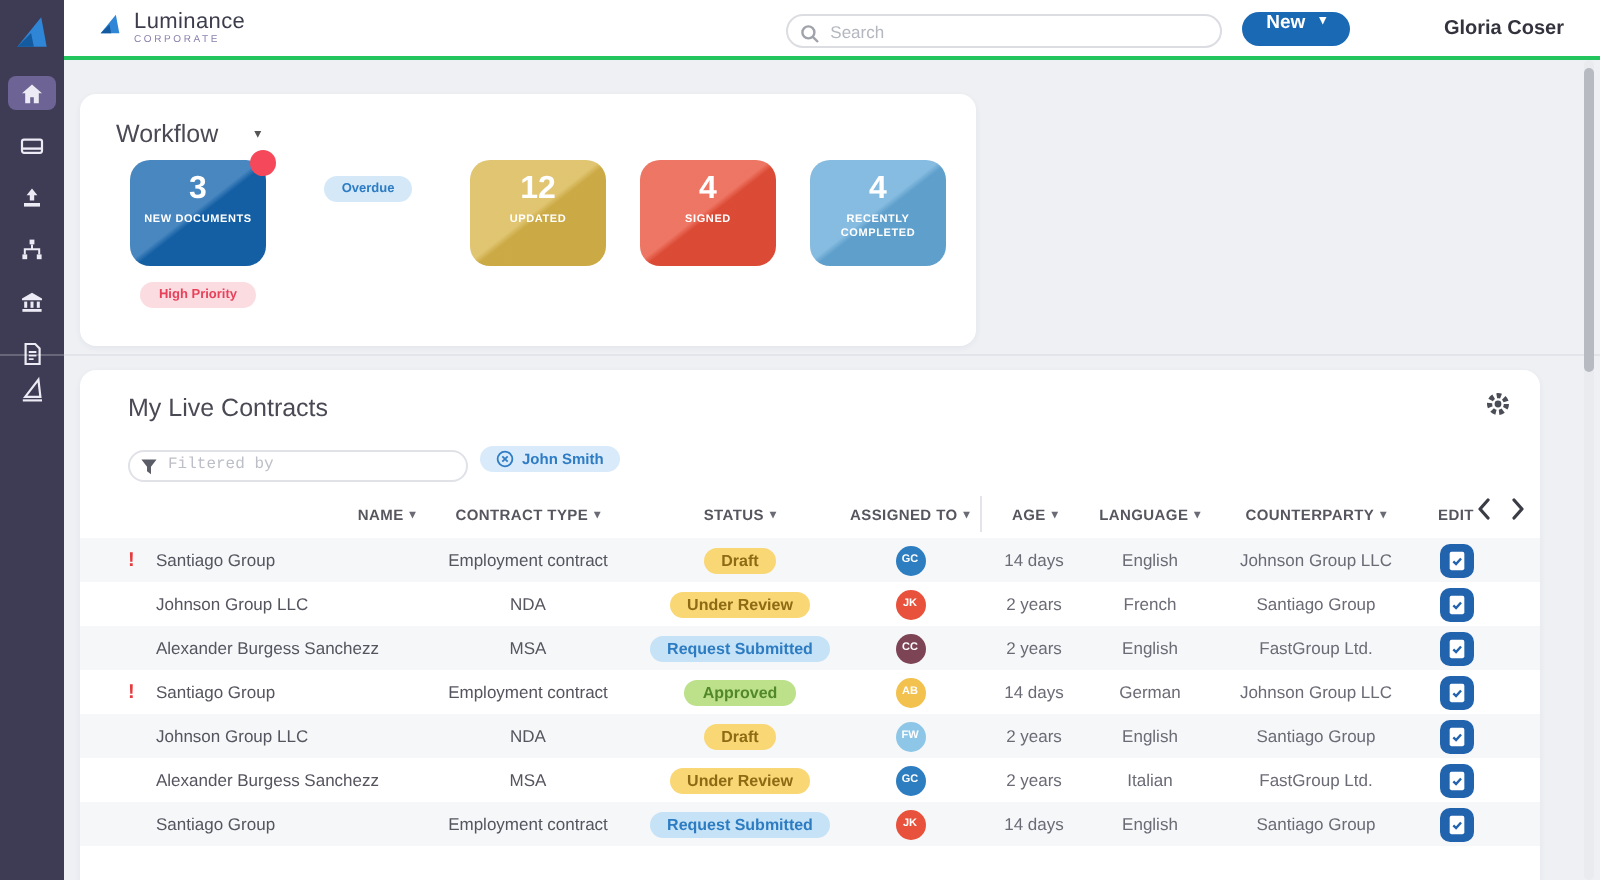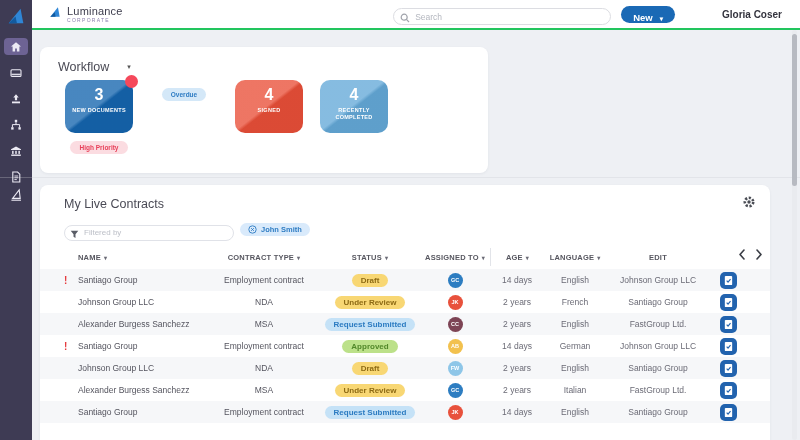--- a/index.html
+++ b/index.html
@@ -35,21 +35,21 @@
   .search-wrap { position:relative; width:218px; height:17px; margin-right:10px; }
   .search-wrap input {
     width:100%; height:100%; border:1px solid #dcdde2; border-radius:9px; outline:none;
     font-size:8.5px; padding-left:21px; color:#555; background:#fff;
     font-family:"Liberation Sans", sans-serif;
   }
   .search-wrap input::placeholder { color:#b4b7bf; }
   .search-icon { position:absolute; left:7px; top:3.5px; }
   .new-btn {
     height:17px; padding:0 12px; background:#1a69b5; border:none; border-radius:9px;
-    color:#fff; font-size:9.5px; font-weight:bold; display:flex; align-items:flex-end; gap:7px;
+    color:#fff; font-size:9.5px; font-weight:bold; display:flex; align-items:flex-start; gap:7px;
     cursor:pointer; font-family:"Liberation Sans", sans-serif;
   }
   .new-caret { font-size:6.5px; }
   .user { display:flex; align-items:center; gap:6px; margin-left:26px; margin-right:18px; }
   .avatar { border-radius:50%; color:#fff; font-weight:bold; display:flex; align-items:center; justify-content:center; }
   .user .avatar { width:15px; height:15px; font-size:6px; }
   .user-name { font-size:10px; font-weight:bold; color:#33333d; }
   
   .content-divider { position:absolute; left:32px; top:177px; width:768px; height:1px; background:#e2e4e9; }
   .panel { background:#fff; border-radius:8px; box-shadow:0 1px 3px rgba(40,45,70,.06); position:absolute; }
@@ -68,33 +68,33 @@
   .wf-label { font-size:5.5px; font-weight:bold; letter-spacing:.3px; text-align:center; margin-top:3px; line-height:1.35; padding:0 4px; }
   .wf-dot { position:absolute; top:-5px; right:-5px; width:13px; height:13px; border-radius:50%; }
   .wf-badge { margin-top:8px; height:13px; border-radius:7px; font-size:6.5px; font-weight:bold; display:flex; align-items:center; padding:0 9px; }
   
   .contracts-panel { left:40px; top:185px; width:730px; height:304px; border-radius:8px 8px 0 0; }
   .contracts-title { position:absolute; left:24px; top:12px; font-size:12.5px; color:#4a4a55; }
   .gear { position:absolute; right:14px; top:10px; cursor:pointer; }
   .filter-wrap { position:absolute; left:24px; top:36px; width:170px; height:16px; }
   .filter-wrap input {
     width:100%; height:100%; border:1px solid #e0e2e8; border-radius:8px; outline:none;
-    font-size:8px; padding-left:19px; color:#666; font-family:Liberation Sans, sans-serif;
+    font-size:8px; padding-left:19px; color:#666; font-family:Liberation Mono, monospace;
   }
   .filter-wrap input::placeholder { color:#bcbfc7; }
   .funnel-icon { position:absolute; left:6px; top:3.5px; }
   .filter-chip {
     position:absolute; left:200px; top:38px; height:13px; background:#d9eafb; border-radius:7px;
     display:flex; align-items:center; gap:4px; padding:0 8px; cursor:pointer;
   }
   .filter-chip span { font-size:7.5px; font-weight:bold; color:#2e7cc3; }
   .tgrid { display:grid; grid-template-columns:14px 130px 112px 100px 70px 54px 62px 104px 36px; align-items:center; }
   .thead { position:absolute; left:24px; top:63px; width:682px; height:18px; }
   .th { font-size:7.5px; font-weight:bold; color:#56565f; letter-spacing:.2px; display:flex; align-items:center; justify-content:center; gap:3px; cursor:pointer; height:18px; }
-  .th.left { justify-content:flex-start; }
+  .th.left { justify-content:flex-end; }
   .th .hcaret { font-size:6px; color:#6b6b76; }
   .th.divided { border-left:1px solid #e2e4e9; }
   .pager { position:absolute; right:7px; top:64px; display:flex; gap:9px; align-items:center; }
   .pager .pg { cursor:pointer; display:flex; align-items:center; }
   .tbody { position:absolute; left:0; top:84px; width:730px; }
   .trow { height:22px; padding:0 24px; cursor:pointer; }
   .trow.alt { background:#f6f7f9; }
   .cell { font-size:8.5px; color:#6b6b76; text-align:center; overflow:hidden; white-space:nowrap; }
   .cell.name { text-align:left; color:#55555f; }
   .cell.type { color:#55555f; }
@@ -227,20 +227,26 @@
           <div class="wf-count">3</div>
           <div class="wf-label">NEW DOCUMENTS</div>
           <div class="wf-dot" style="background: rgb(245, 72, 91);"></div>
         </div>
         <div class="wf-badge" style="background: rgb(251, 220, 225); color: rgb(232, 65, 90);">High Priority</div>
       </div>
       <div class="card-col">
         <div class="wf-badge" style="background: rgb(212, 232, 248); color: rgb(46, 124, 195);">Overdue</div>
       </div>
       <div class="card-col">
+        <div class="wf-card" style="background-color: rgb(216, 181, 74);">
+          <div class="wf-count">12</div>
+          <div class="wf-label">UPDATED</div>
+        </div>
+      </div>
+      <div class="card-col">
         <div class="wf-card" style="background-color: rgb(233, 79, 56);">
           <div class="wf-count">4</div>
           <div class="wf-label">SIGNED</div>
         </div>
       </div>
       <div class="card-col">
         <div class="wf-card" style="background-color: rgb(100, 169, 216);">
           <div class="wf-count">4</div>
           <div class="wf-label">RECENTLY COMPLETED</div>
         </div>
@@ -293,20 +299,24 @@
       </div>
       <div class="th divided">
         <span>AGE</span>
         <span class="hcaret">▾</span>
       </div>
       <div class="th">
         <span>LANGUAGE</span>
         <span class="hcaret">▾</span>
       </div>
       <div class="th">
+        <span>COUNTERPARTY</span>
+        <span class="hcaret">▾</span>
+      </div>
+      <div class="th">
         <span>EDIT</span>
       </div>
     </div>
   <div class="pager">
     <span class="pg">
       <svg width="8" height="11" viewBox="0 0 8 11">
           <path d="M6 1 L2 5.5 L6 10" stroke="#3a3d45" stroke-width="1.6" fill="none" stroke-linecap="round" stroke-linejoin="round"></path>
         </svg>
     </span>
     <span class="pg">

